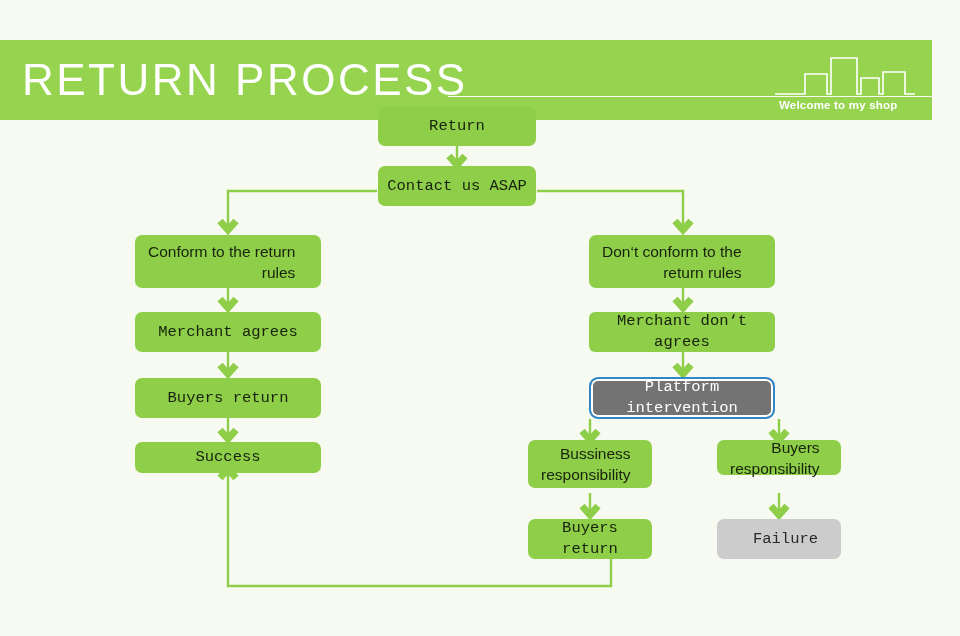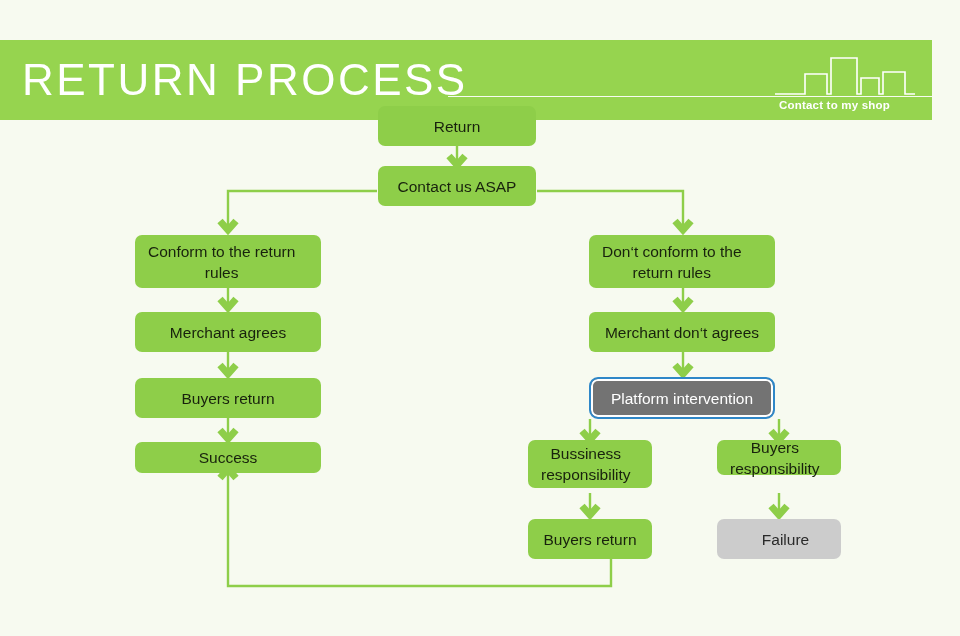--- a/index.html
+++ b/index.html
@@ -45,22 +45,22 @@
     background: #8ece49;
     border-radius: 7px;
     color: #18220d;
     font-size: 15.5px;
     line-height: 21px;
     display: flex;
     align-items: center;
     padding: 0 13px;
     white-space: pre-line;
   }
-  .node.center { justify-content: center; text-align: center; padding: 0 8px; }
-  .node.left   { justify-content: flex-start; text-align: center; }
+  .node.center { justify-content: center; text-align: center; padding: 0 8px; font-family: Liberation Mono, monospace; }
+  .node.left   { justify-content: flex-start; text-align: right; }
 
   .node.grey { background: #cccccc; color: #2a2a2a; padding-left: 21px; }
 
   .node.blue {
     background: #737373;
     border: 2px solid #2f87c8;
     box-shadow: inset 0 0 0 2px #ffffff;
     color: #ffffff;
     border-radius: 9px;
   }
@@ -71,21 +71,21 @@
 <div id="page">
 
   <div id="header">
     <div id="header-title">RETURN PROCESS</div>
     <div id="header-rule"></div>
 
     <svg id="header-skyline" width="140" height="45" viewBox="0 0 140 45">
       <polyline points="0,42 30,42 30,22 52,22 52,42 56,42 56,6 82,6 82,42 86,42 86,26 104,26 104,42 108,42 108,20 130,20 130,42 140,42" fill="none" stroke="#ffffff" stroke-width="1.6" stroke-linejoin="miter"></polyline>
     </svg>
 
-    <div id="header-tagline">Contact to my shop</div>
+    <div id="header-tagline">Welcome to my shop</div>
   </div>
 
   <div id="flow">
 
     <svg id="edges" viewBox="0 0 960 556">
       <g fill="none" stroke="#8ece49" stroke-width="2.4">
 
         <path d="M457,66 L457,82"></path>
 
         <path d="M377,111 L228,111 L228,147"></path>

